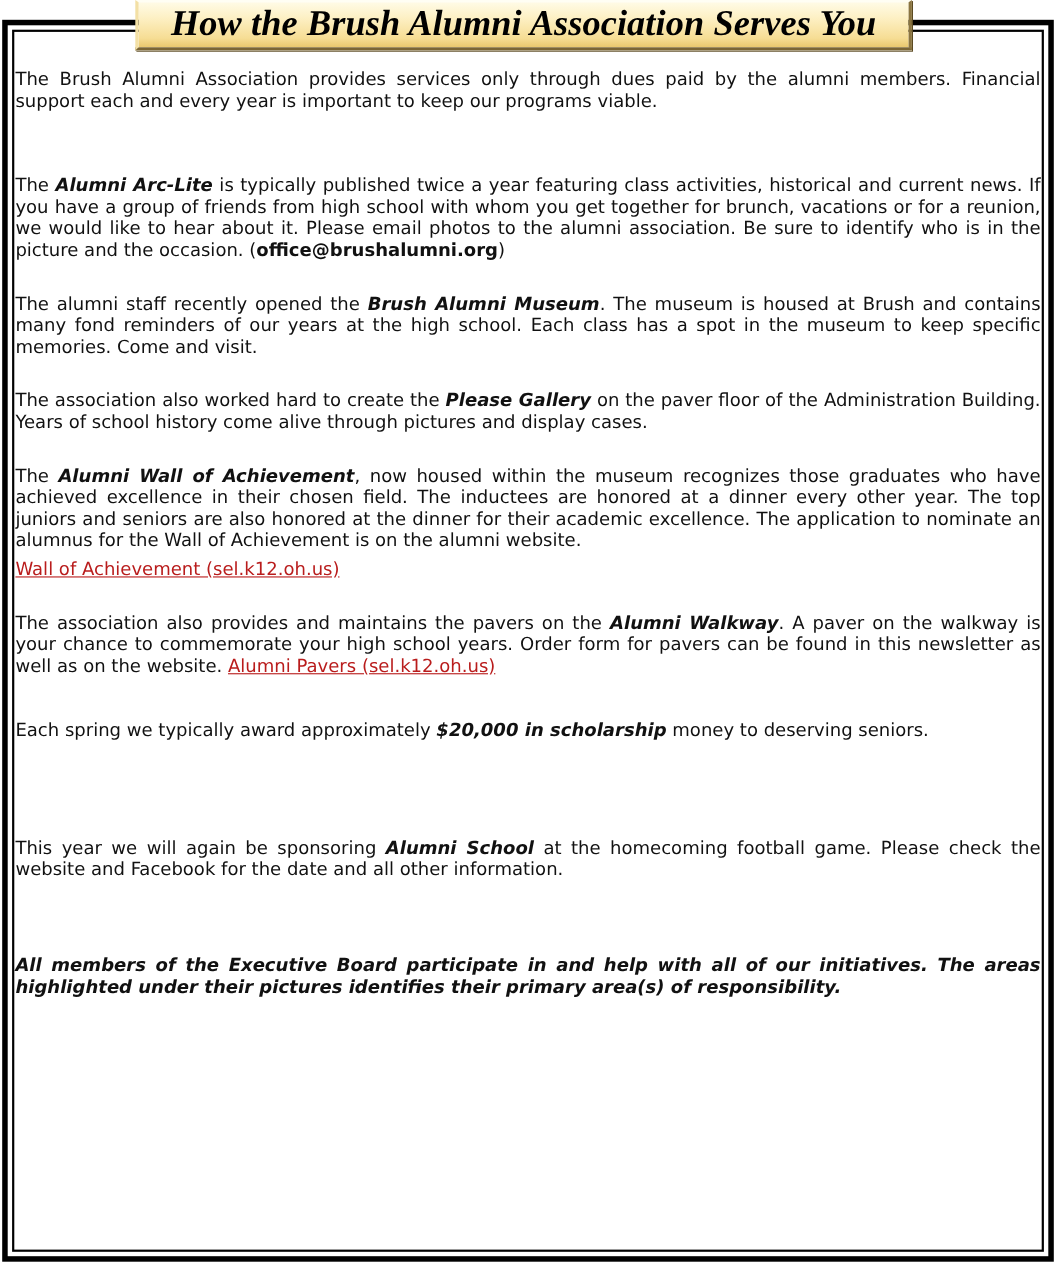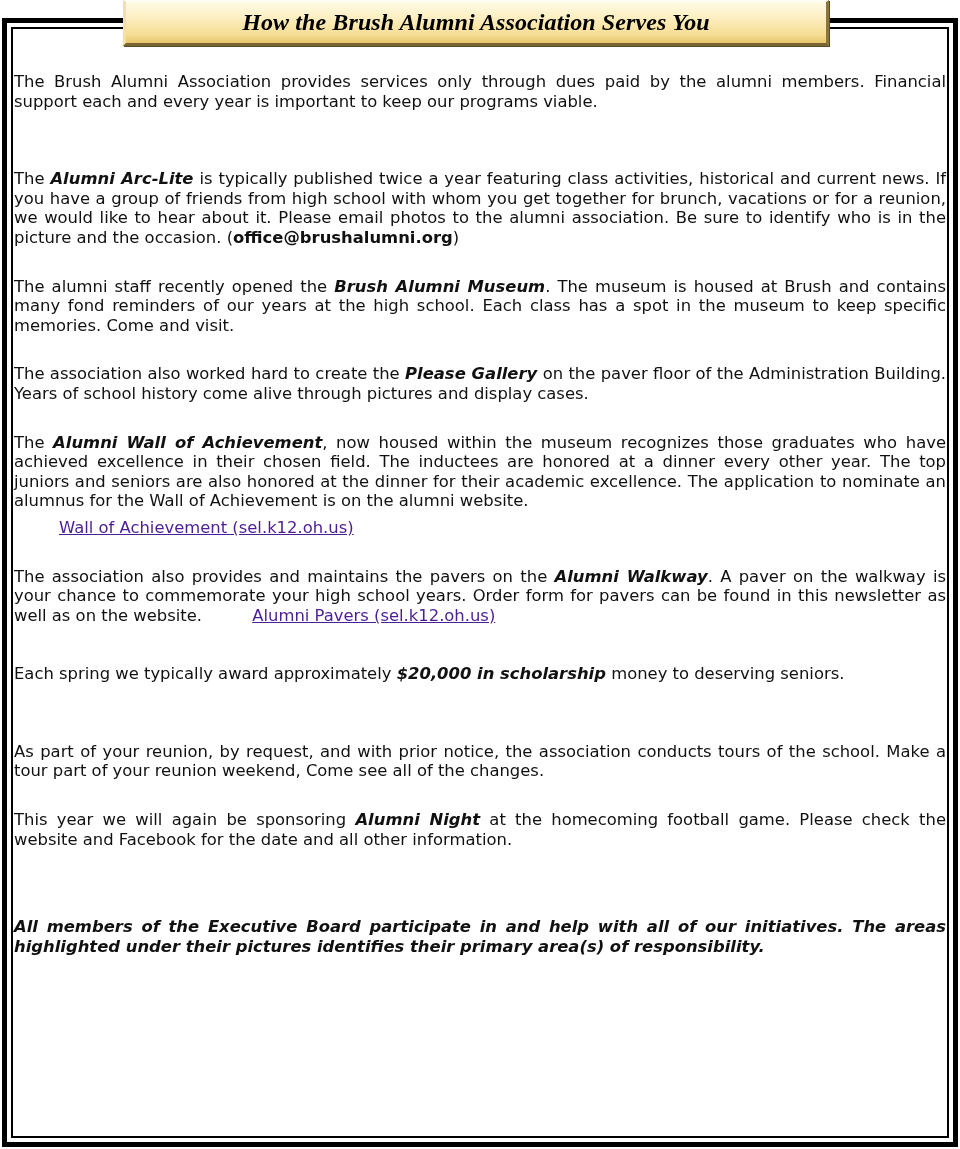--- a/index.html
+++ b/index.html
@@ -50,47 +50,46 @@
       border-bottom: 3px solid #7a6535;
       box-shadow: 1px 1px 0 #5b4a22;
       text-align: center;
       z-index: 2;
     }
     .title-plaque h1 {
       margin: 0;
       font-family: "Liberation Serif", serif;
       font-style: italic;
       font-weight: bold;
-      font-size: 24px;
+      font-size: 33px;
       line-height: 41px;
       color: #000;
       letter-spacing: 0.1px;
     }
     
     .content {
       position: absolute;
       left: 14px;
-      top: 72px;
+      top: 62px;
       width: 932px;
       font-size: 16.4px;
       line-height: 19.6px;
       text-align: justify;
     }
     .content p {
       margin: 0;
     }
     .gap-1 { height: 29px; }
     .gap-link { height: 7px; }
     .gap-2 { height: 39px; }
     .em-b { font-weight: bold; font-style: italic; }
     .b { font-weight: bold; }
     a.link {
-      color: #4c1d95;
+      color: #b91c1c;
       text-decoration: underline;
-      padding-left: 45px;
     }
     .closing {
       font-weight: bold;
       font-style: italic;
     }
   </style>
 </head>
 <body>
 
 <div class="frame-outer">
@@ -123,22 +122,21 @@
   <div class="gap-1"></div>
 
   <p><span>The association also provides and maintains the pavers on the </span><span class="em-b">Alumni Walkway</span><span>.  A paver on the walkway is your chance to commemorate your high school years. Order form for pavers can be found in this newsletter as well as on the website.  </span><a class="link" href="#">Alumni Pavers (sel.k12.oh.us)</a></p>
   <div class="gap-2"></div>
 
   <p><span>Each spring we typically award approximately </span><span class="em-b">$20,000 in scholarship</span><span> money to deserving seniors.</span></p>
   <div class="gap-1"></div>
 
   <div class="gap-1"></div>
 
-  <p>As part of your reunion, by request, and with prior notice, the association conducts tours of the school.  Make a tour part of your reunion weekend,  Come see all of the changes.</p>
   <div class="gap-1"></div>
 
-  <p><span>This year we will again be sponsoring </span><span class="em-b">Alumni Night</span><span> at the homecoming football game.  Please check the website and Facebook for the date and all other information.</span></p>
+  <p><span>This year we will again be sponsoring </span><span class="em-b">Alumni School</span><span> at the homecoming football game.  Please check the website and Facebook for the date and all other information.</span></p>
   <div class="gap-1"></div>
 
   <div class="gap-2"></div>
 
   <p class="closing">All members of the Executive Board participate in and help with all of our initiatives. The areas highlighted under their pictures identifies their primary area(s) of responsibility.</p>
 </div>
 
 </body></html>

